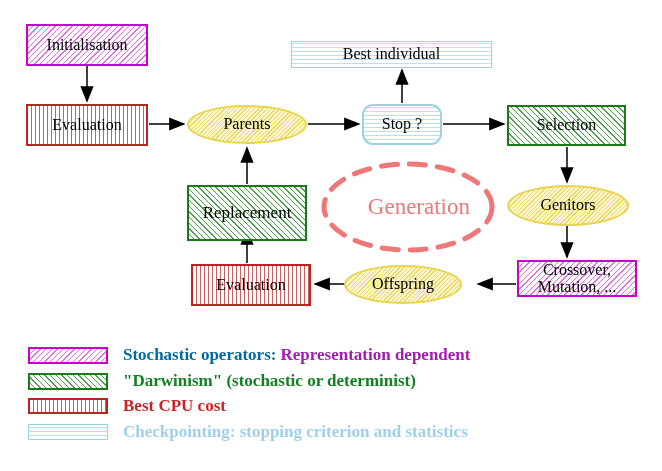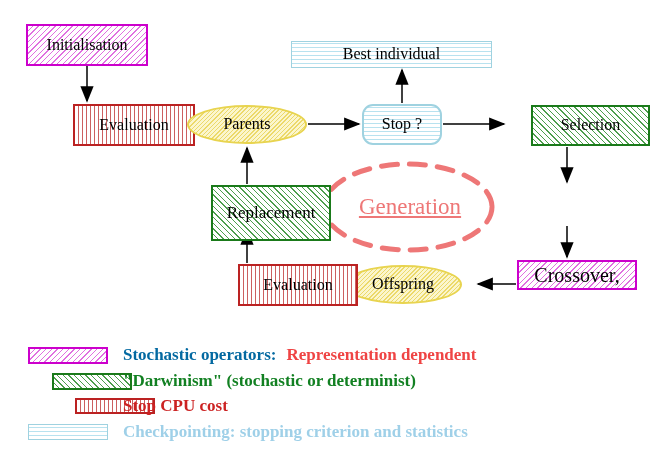--- a/index.html
+++ b/index.html
@@ -12,45 +12,43 @@
     position:absolute;display:flex;align-items:center;justify-content:center;
     text-align:center;color:#000;box-sizing:border-box;font-size:16px;line-height:1.05;
   }
   .hatch-magenta{
     border:2px solid #cc00cc;
     background:repeating-linear-gradient(135deg,#ffffff 0 3px,#e070e0 3px 4px);
   }
   .hatch-green{
     border:2px solid #1a7a1a;
     background:repeating-linear-gradient(45deg,#ffffff 0 3px,#4d9e4d 3px 4px);
-    margin-left:24px;
   }
   .stripes-red{
     border:2px solid #bb2222;
     background:repeating-linear-gradient(90deg,#ffffff 0 3px,#cc6060 3px 4px);
-    margin-left:47px;
   }
   .stripes-cyan{
     border:2px solid #9fd2e0;
     background:repeating-linear-gradient(0deg,#ffffff 0 3px,#b8e2ef 3px 4px);
   }
   .hatch-yellow{
     border:2px solid #e8d44f;border-radius:50%;
     background:repeating-linear-gradient(135deg,#fbf6cd 0 2px,#ecd96a 2px 3px);
   }
   .generation-label{
-    position:absolute;color:#ee7777;font-size:23px;text-align:center;text-decoration:underline;
+    position:absolute;color:#ee7777;font-size:23px;text-align:right;
   }
   .swatch{position:absolute;width:80px;height:17px;box-sizing:border-box;}
   .legend-text{
     position:absolute;left:123px;font-size:17px;font-weight:bold;white-space:nowrap;
     font-family:"Liberation Serif","DejaVu Serif",serif;
   }
   .lt-magenta{color:#0369a1;}
-  .lt-yellow{color:#ef4444;margin-left:10px;}
+  .lt-yellow{color:#a21caf;margin-left:4px;}
   .lt-green{color:#128022;}
   .lt-red{color:#cc2222;}
   .lt-cyan{color:#9fd0e8;}
 </style>
 </head>
 <body>
 
 <div class="canvas">
 
   <svg class="overlay" viewBox="0 0 662 471">
@@ -78,42 +76,44 @@
   <div class="node stripes-red" style="left:26px;top:104px;width:122px;height:42px;">Evaluation</div>
 
   <div class="node hatch-yellow" style="left:187px;top:105px;width:120px;height:39px;text-align:right;">Parents</div>
 
   <div class="node stripes-cyan" style="left:291px;top:41px;width:201px;height:27px;border-width:1px;">Best individual</div>
 
   <div class="node stripes-cyan" style="left:362px;top:104px;width:80px;height:41px;border-radius:11px;">Stop ?</div>
 
   <div class="node hatch-green" style="left:507px;top:105px;width:119px;height:41px;">Selection</div>
 
+  <div class="node hatch-yellow" style="left:507px;top:185px;width:122px;height:41px;">Genitors</div>
 
-  <div class="node hatch-magenta" style="left:517px;top:260px;width:120px;height:30px;font-size:20px;flex-direction:column;">
+  <div class="node hatch-magenta" style="left:517px;top:260px;width:120px;height:37px;font-size:16px;flex-direction:column;">
     <div>Crossover,</div>
+    <div>Mutation, ...</div>
   </div>
 
   <div class="node hatch-yellow" style="left:344px;top:265px;width:118px;height:39px;">Offspring</div>
 
   <div class="node stripes-red" style="left:191px;top:264px;width:120px;height:42px;">Evaluation</div>
 
   <div class="node hatch-green" style="left:187px;top:185px;width:120px;height:56px;font-size:17px;">Replacement</div>
 
   <div class="generation-label" style="left:350px;top:194px;width:120px;">Generation</div>
 
   <div>
     <div class="swatch hatch-magenta" style="left:28px;top:347px;"></div>
     <div class="legend-text" style="top:345px;">
       <span class="lt-magenta">Stochastic operators:</span><span class="lt-yellow">Representation dependent</span>
     </div>
 
     <div class="swatch hatch-green" style="left:28px;top:373px;"></div>
     <div class="legend-text lt-green" style="top:371px;">"Darwinism" (stochastic or determinist)</div>
 
     <div class="swatch stripes-red" style="left:28px;top:398px;height:16px;"></div>
-    <div class="legend-text lt-red" style="top:396px;">Stop CPU cost</div>
+    <div class="legend-text lt-red" style="top:396px;">Best CPU cost</div>
 
     <div class="swatch stripes-cyan" style="left:28px;top:424px;height:16px;border-width:1px;"></div>
     <div class="legend-text lt-cyan" style="top:422px;">Checkpointing: stopping criterion and statistics</div>
   </div>
 
 </div>
 
 </body></html>

